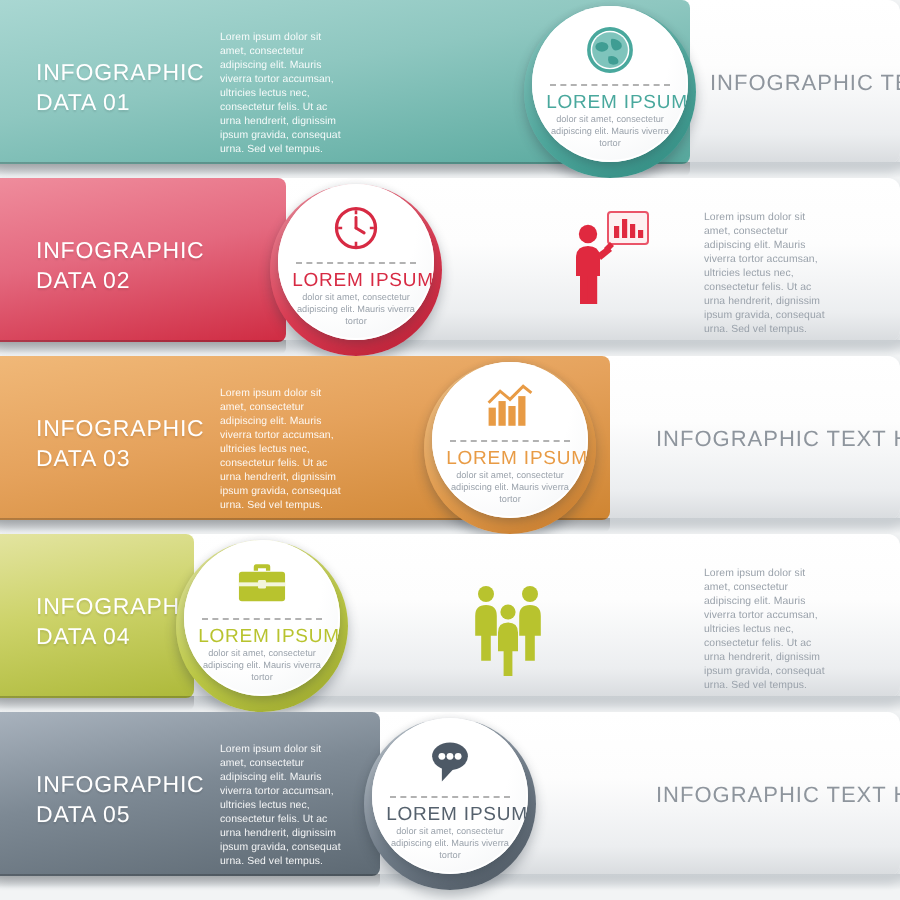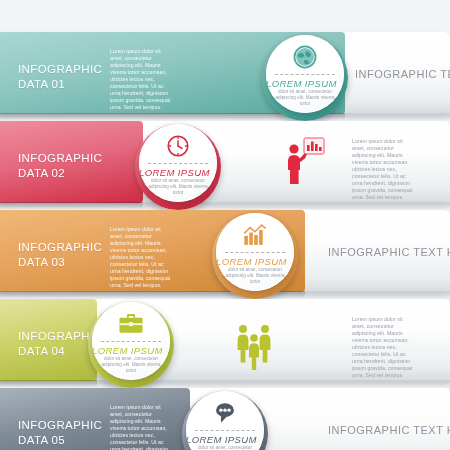--- a/index.html
+++ b/index.html
@@ -4,21 +4,21 @@
 <style>
   html,body{margin:0;padding:0;}
   body{
     width:450px;height:450px;overflow:hidden;
     font-family:"Liberation Sans", sans-serif;
     background:#f2f4f5;
     position:relative;
   }
   #stage{position:absolute;left:0;top:0;width:450px;height:450px;overflow:hidden;}
 
-  .row{position:absolute;left:0;width:448px;height:89px;margin-top:32px;}
+  .row{position:absolute;left:0;width:448px;height:89px;}
 
   
   .band-white{
     position:absolute;left:0;top:0;width:450px;height:82px;
     background:linear-gradient(180deg,#ffffff 0%,#fdfdfd 40%,#eceef0 82%,#d8dbde 100%);
     border-radius:0 6px 6px 0;
     box-shadow:0 3px 5px rgba(60,70,80,0.22);
   }
   .band-white:after{
     content:"";position:absolute;left:0;right:0;bottom:-7px;height:8px;
@@ -69,22 +69,22 @@
   }
   .badge .icon{
     position:absolute;left:0;top:8px;width:78px;height:28px;
     display:flex;align-items:center;justify-content:center;
   }
   .badge .divider{
     position:absolute;left:9px;top:39px;width:60px;height:0;
     border-top:1px dashed rgba(0,0,0,0.30);
   }
   .badge .title{
-    position:absolute;left:0;top:43px;width:78px;text-align:left;
-    font-size:9.5px;letter-spacing:0.4px;font-style:italic;
+    position:absolute;left:0;top:43px;width:78px;text-align:right;
+    font-size:9.5px;letter-spacing:0.4px;
   }
   .badge .sub{
     position:absolute;left:7px;top:54px;width:64px;text-align:center;
     font-size:4.6px;line-height:6.2px;color:#9aa2ab;
   }
 
   
   .sideicon{position:absolute;}
 </style>
 </head>

